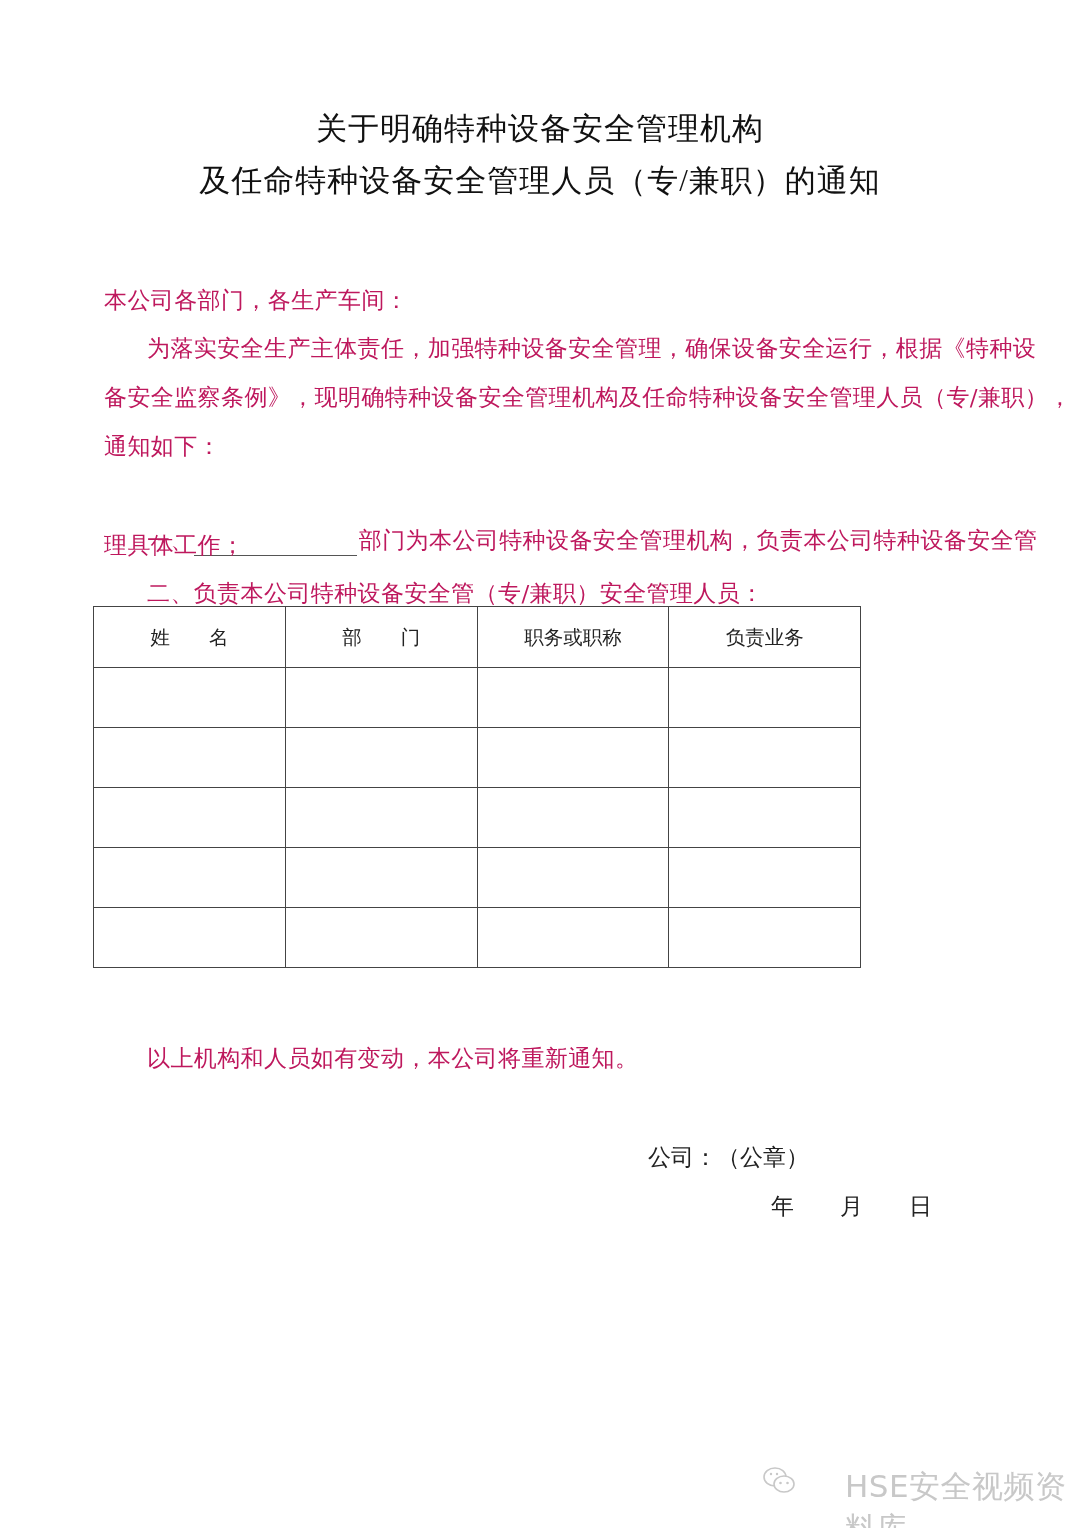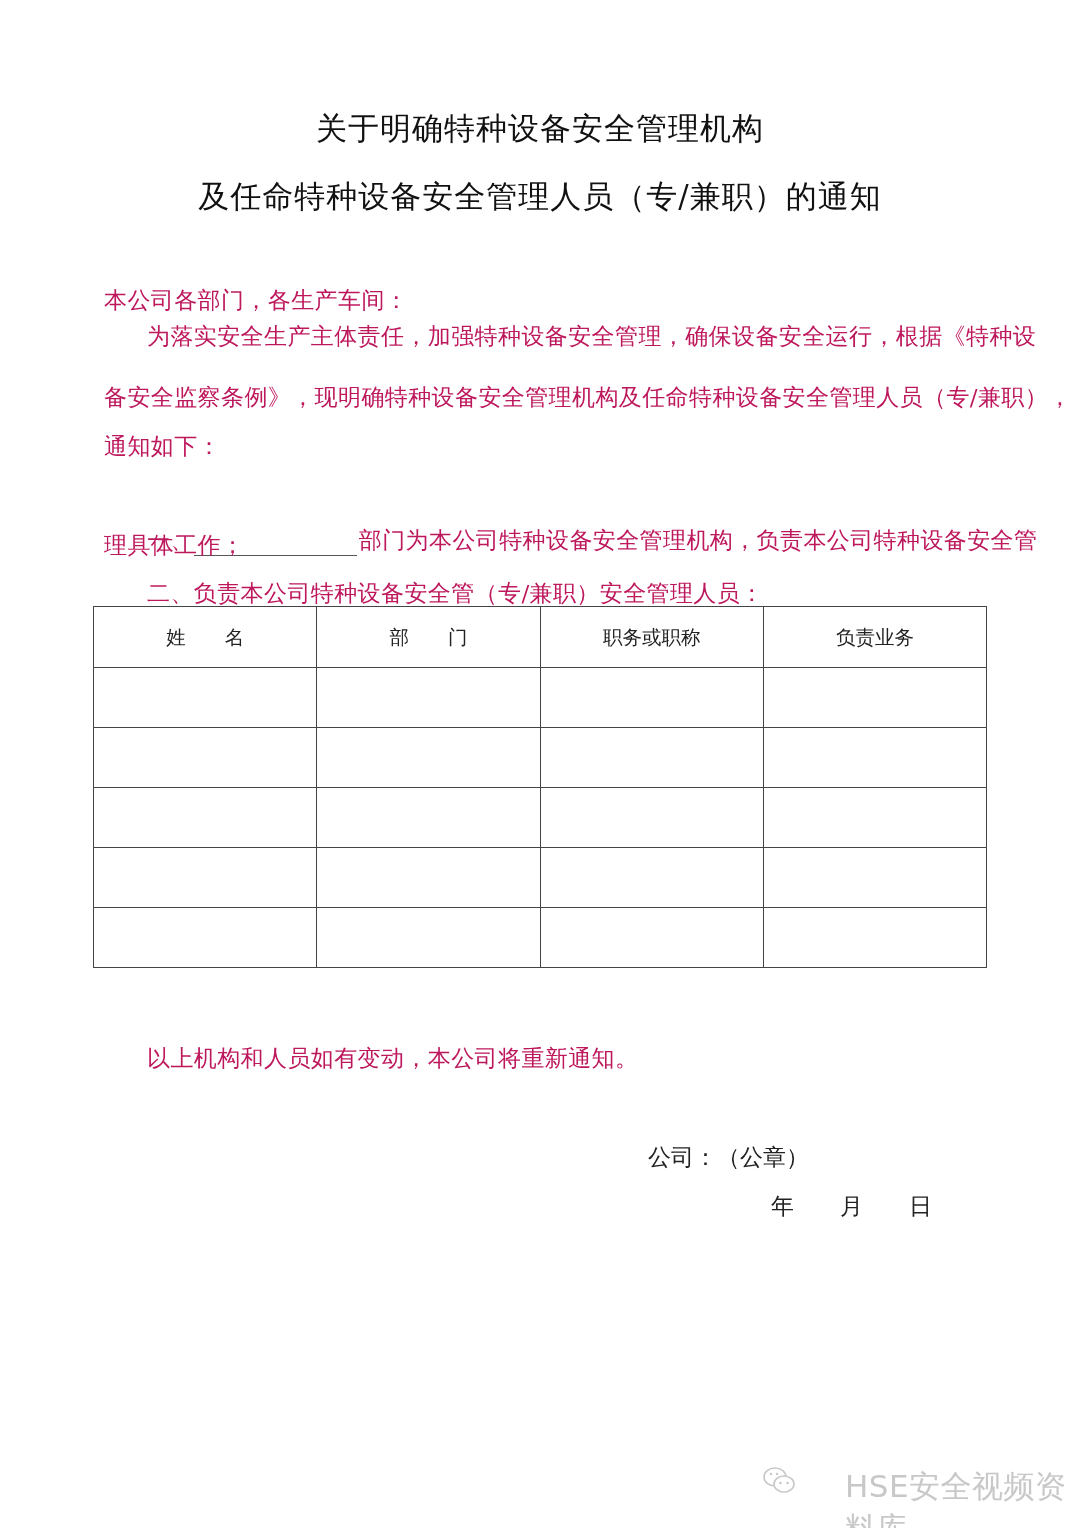--- a/index.html
+++ b/index.html
@@ -13,21 +13,21 @@
   }
   .line {
     position: absolute; left: 104px; font-size: 23px; color: #be185d;
     white-space: nowrap; letter-spacing: 0.4px;
   }
   .blank {
     display: inline-block; width: 163px; border-bottom: 1px solid #555;
     height: 20px; vertical-align: bottom; margin-right: 2px;
   }
   table.staff {
-    position: absolute; left: 93px; top: 606px; width: 894px;
+    position: absolute; left: 93px; top: 606px; width: 768px;
     border-collapse: collapse; table-layout: fixed;
   }
   table.staff td, table.staff th {
     border: 1.5px solid #444; font-weight: normal; font-size: 19.5px; color: #222;
     text-align: center; padding: 0;
   }
   table.staff th { height: 60px; }
   table.staff td { height: 59px; }
   .sig { position: absolute; font-size: 23px; color: #222; white-space: nowrap; }
   .watermark {
@@ -35,25 +35,25 @@
     font-family: "DejaVu Sans", "Liberation Sans", sans-serif; font-size: 31px;
     color: #c8c8c8; letter-spacing: 0.5px; gap: 41px;
   }
   .watermark svg { margin-right: 6px; }
 </style>
 </head>
 <body>
 
 <div>
   <div class="title" style="top:108px;">关于明确特种设备安全管理机构</div>
-  <div class="title" style="top:176px;">及任命特种设备安全管理人员（专/兼职）的通知</div>
+  <div class="title" style="top:160px;font-family:Liberation Serif, serif;">及任命特种设备安全管理人员（专/兼职）的通知</div>
 
   <div class="line" style="top:285px;">本公司各部门，各生产车间：</div>
 
-  <div class="line" style="top:321px; left:147px;">为落实安全生产主体责任，加强特种设备安全管理，确保设备安全运行，根据《特种设</div>
+  <div class="line" style="top:333px; left:147px;">为落实安全生产主体责任，加强特种设备安全管理，确保设备安全运行，根据《特种设</div>
   <div class="line" style="top:382px;">备安全监察条例》，现明确特种设备安全管理机构及任命特种设备安全管理人员（专/兼职），</div>
   <div class="line" style="top:431px;">通知如下：</div>
 
   <div class="line" style="top:481px; left:147px;margin-top:44px;">
     <span>一、</span><span class="blank"></span><span>部门为本公司特种设备安全管理机构，负责本公司特种设备安全管</span>
   </div>
   <div class="line" style="top:530px;">理具体工作；</div>
 
   <div class="line" style="top:578px; left:147px;">二、负责本公司特种设备安全管（专/兼职）安全管理人员：</div>
 

